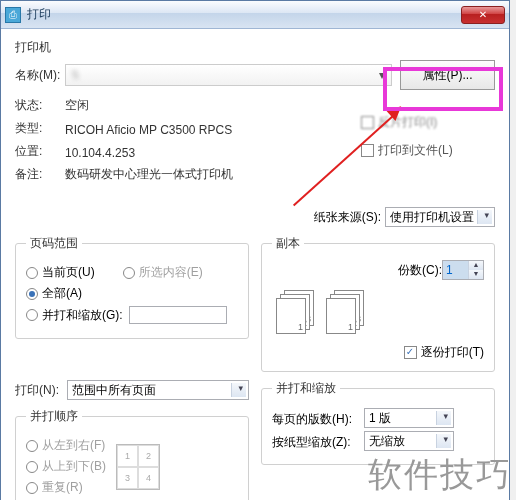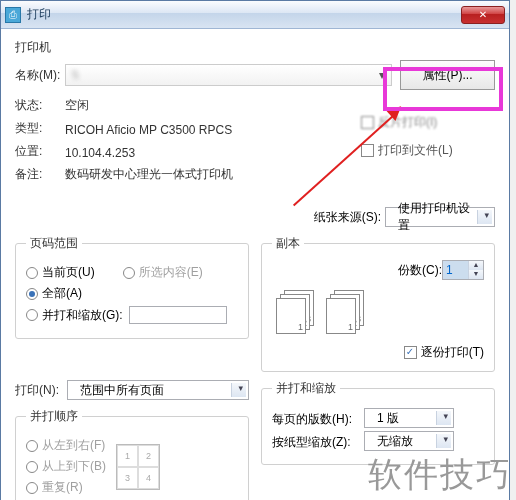--- a/index.html
+++ b/index.html
@@ -22,21 +22,21 @@
 .prop-highlight{position:absolute;border:4px solid #e838d8;width:120px;height:44px;right:6px;top:38px;pointer-events:none;z-index:5}
 .arrow{position:absolute;right:118px;top:82px;width:2px;height:100px;z-index:3;pointer-events:none}
 .arrow-line{position:absolute;width:140px;height:2px;background:#e02020;transform:rotate(-42deg);transform-origin:right top;right:-6px;top:0}
 .arrow-head{position:absolute;right:-12px;top:-7px;width:0;height:0;border-left:14px solid #e02020;border-top:7px solid transparent;border-bottom:7px solid transparent;transform:rotate(-42deg)}
 .right-col{position:absolute;right:18px;top:74px;width:130px}
 .chk-row{display:flex;align-items:center;margin:11px 0;color:#555}
 .chk{width:13px;height:13px;border:1px solid #888;margin-right:4px;background:#fff}
 .blurred{filter:blur(1.2px);color:#888}
 .src-row{display:flex;align-items:center;justify-content:flex-end;margin-top:24px}
 .src-lbl{margin-right:4px}
-.combo{height:20px;border:1px solid #abadb3;background:#fff;display:flex;align-items:center;padding:0 16px 0 12px;position:relative;cursor:pointer}
+.combo{height:20px;border:1px solid #abadb3;background:#fff;display:flex;align-items:center;padding:0 16px 0 4px;position:relative;cursor:pointer}
 .combo::after{content:"";position:absolute;right:2px;top:2px;width:14px;height:14px;background:linear-gradient(#f4f7fb,#dde6f2);border-left:1px solid #c8d2e0}
 .combo::before{content:"▾";position:absolute;right:5px;top:2px;font-size:9px;color:#445;z-index:1}
 fieldset{border:1px solid #d0d0d0;border-radius:3px;padding:8px 10px 10px;margin-top:8px;position:relative}
 legend{padding:0 4px;color:#333}
 .cols{display:flex;gap:12px}
 .col-l{flex:1}
 .col-r{flex:1}
 .radio-row{display:flex;align-items:center;margin:4px 0}
 .radio{width:12px;height:12px;border:1px solid #888;border-radius:50%;margin-right:4px;background:#fff;position:relative}
 .radio.on::after{content:"";position:absolute;width:6px;height:6px;background:#3a72b8;border-radius:50%;left:2px;top:2px}

